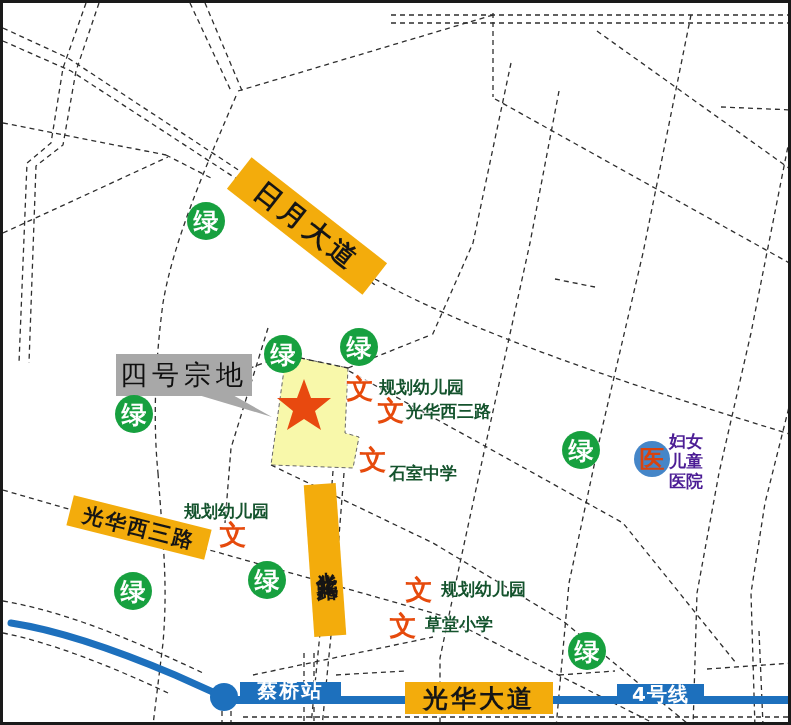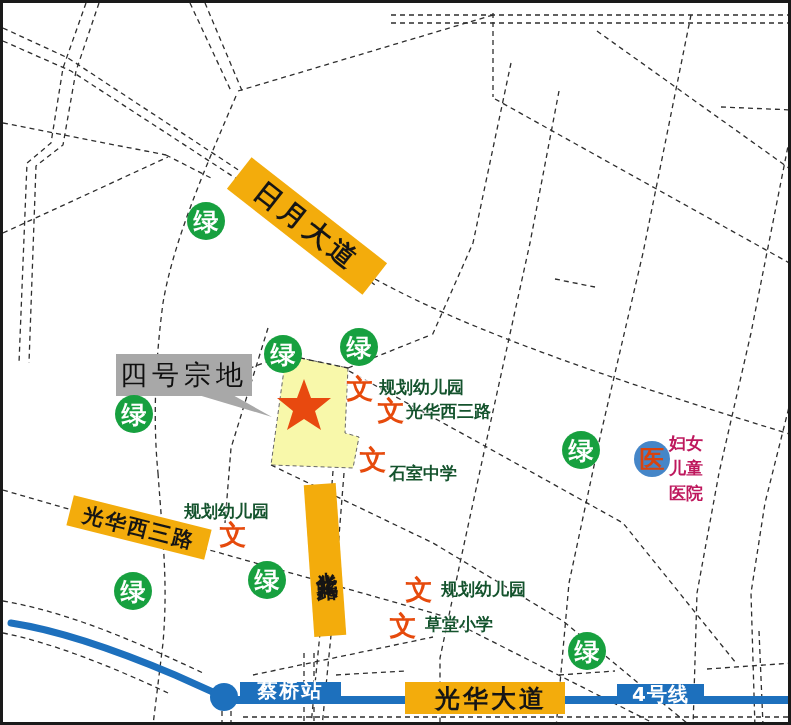--- a/index.html
+++ b/index.html
@@ -27,34 +27,34 @@
     white-space:nowrap;text-shadow:0 0 2px #fff,0 0 2px #fff;
   }
   
   .hosp{
     position:absolute;width:36px;height:36px;border-radius:50%;background:#4586C8;
     color:#D8430F;font-size:25px;font-weight:800;line-height:1;
     display:flex;align-items:center;justify-content:center;
     transform:translate(-50%,-50%);
   }
   .hospname{
-    position:absolute;color:#be185d;font-size:17px;font-weight:600;
-    line-height:25px;white-space:pre-line;text-shadow:0 0 2px #fff;
+    position:absolute;color:#4c1d95;font-size:17px;font-weight:600;
+    line-height:20px;white-space:pre-line;text-shadow:0 0 2px #fff;
   }
   
   .rlabel{
     position:absolute;background:#F3AC0C;color:#151515;
     display:flex;align-items:center;justify-content:center;
     font-weight:600;white-space:nowrap;
   }
   .rlabel.riyue{width:172px;height:40px;left:218px;top:203px;transform:rotate(38deg);font-size:27px;letter-spacing:4px;}
   .rlabel.west3{width:142px;height:31px;left:65px;top:509px;transform:rotate(14deg);font-size:21px;letter-spacing:2px;}
   .rlabel.north8{width:32px;height:152px;left:306px;top:481px;transform:rotate(-4deg);font-size:21px;
     writing-mode:vertical-rl;text-orientation:upright;letter-spacing:2px;}
-  .rlabel.avenue{width:148px;height:32px;left:402px;top:679px;font-size:25px;font-weight:700;letter-spacing:3px;padding-left:12px;}
+  .rlabel.avenue{width:148px;height:32px;left:402px;top:679px;font-size:25px;font-weight:700;letter-spacing:3px;}
   .mlabel{
     position:absolute;background:#1D70BD;color:#ffffff;
     display:flex;align-items:center;justify-content:center;
     font-weight:600;white-space:nowrap;
   }
   .mlabel.station{width:101px;height:16px;left:237px;top:679px;font-size:20px;letter-spacing:2px;}
   .mlabel.line4{width:87px;height:20px;left:614px;top:681px;font-size:20px;letter-spacing:1px;}
   
   .callout{
     position:absolute;left:113px;top:351px;width:136px;height:42px;

